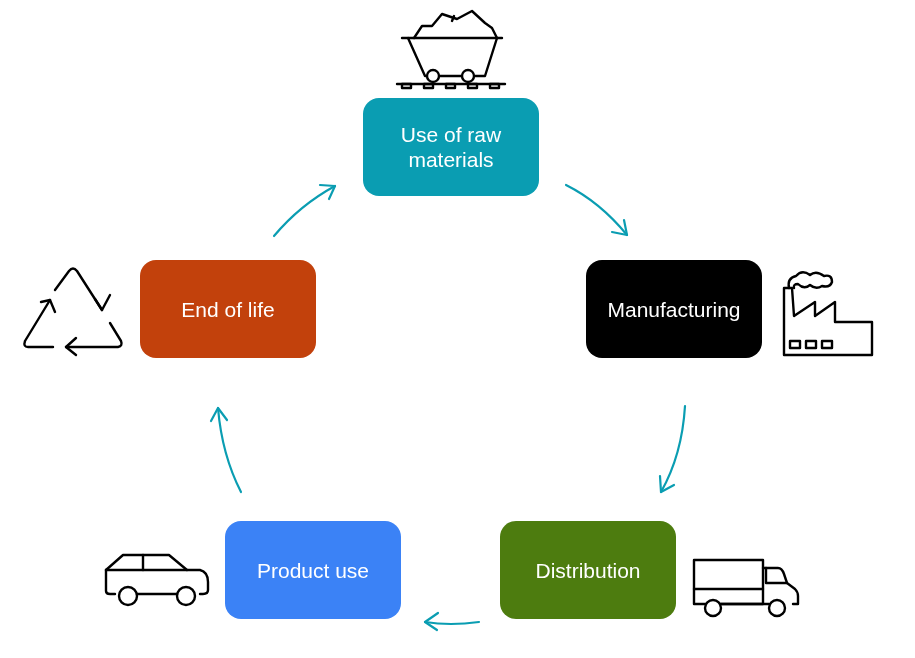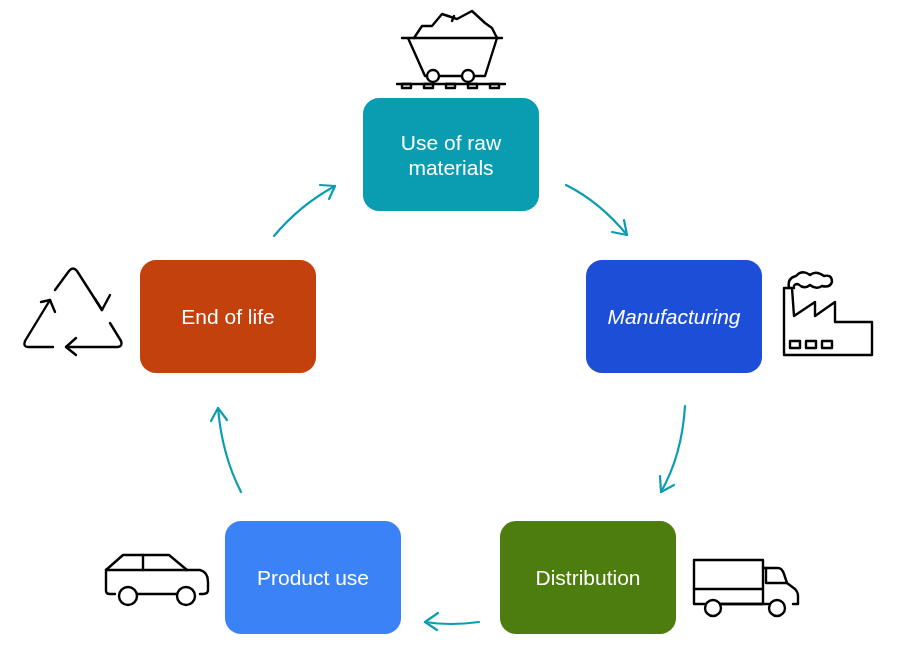--- a/index.html
+++ b/index.html
@@ -1,21 +1,21 @@
 <!DOCTYPE html>
 <html><head>
   <meta charset="utf-8">
   <style>
     html, body { margin: 0; padding: 0; background: #ffffff; }
     body { width: 915px; height: 658px; position: relative; overflow: hidden;
            font-family: "Liberation Sans", sans-serif; }
     .stage { position: absolute; left: 0; top: 0; width: 915px; height: 658px; }
     .stage svg.layer { position: absolute; left: 0; top: 0; }
     .box {
-      position: absolute; width: 176px; height: 113px;
+      position: absolute; width: 176px; height: 98px;
       border-radius: 16px; background: #0a9db2;
       color: #ffffff; display: flex; align-items: center; justify-content: center;
       text-align: center; font-size: 21px; line-height: 25px;
       box-sizing: border-box; padding: 0 6px; white-space: pre-line;
     }
     #box-raw { left: 363px; top: 98px; }
     #box-mfg { left: 586px; top: 260px; }
     #box-dist { left: 500px; top: 521px; }
     #box-use { left: 225px; top: 521px; }
     #box-eol { left: 140px; top: 260px; }
@@ -111,21 +111,21 @@
       <path d="M56 72 L46 81 L56 89"></path>
       <path d="M33 81 L8 81 Q3 81 5 75 L30 34"></path>
       <path d="M21 36 L30 34 L35 46"></path>
     </svg>
   </div>
 
   <div class="box" id="box-raw" style="background: rgb(10, 157, 178);">
     <span>Use of raw
 materials</span>
   </div>
-  <div class="box" id="box-mfg" style="background: #1d4ed8; font-style: italic;">
+  <div class="box" id="box-mfg" style="background: #000000;">
     <span>Manufacturing</span>
   </div>
   <div class="box" id="box-dist" style="background: #4d7c0f;">
     <span>Distribution</span>
   </div>
   <div class="box" id="box-use" style="background: #3b82f6;">
     <span>Product use</span>
   </div>
   <div class="box" id="box-eol" style="background: #c2410c;">
     <span>End of life</span>

